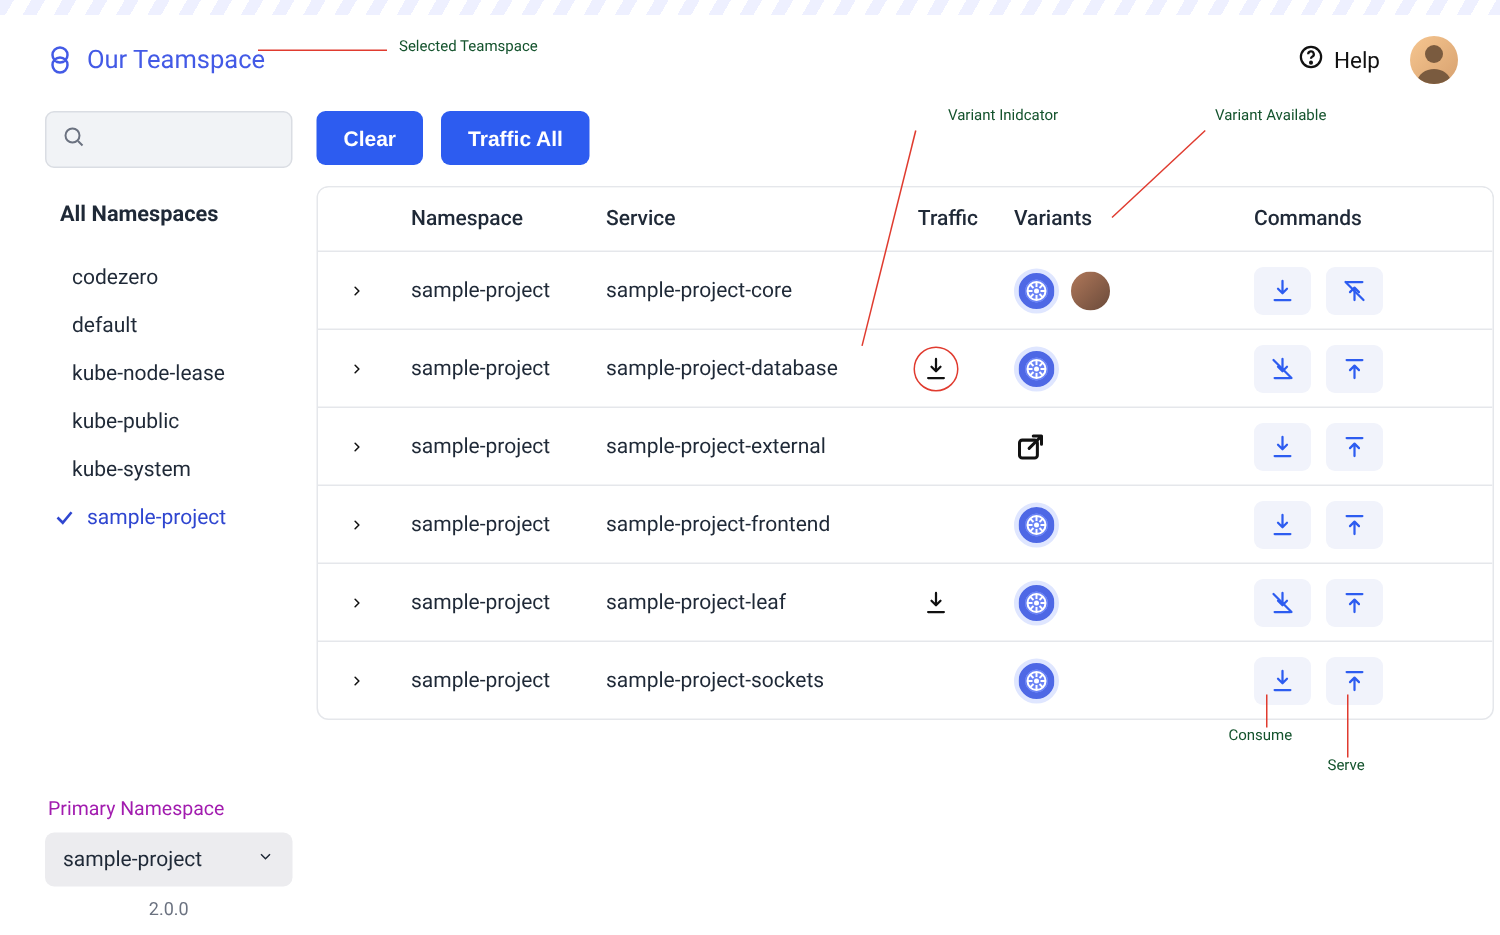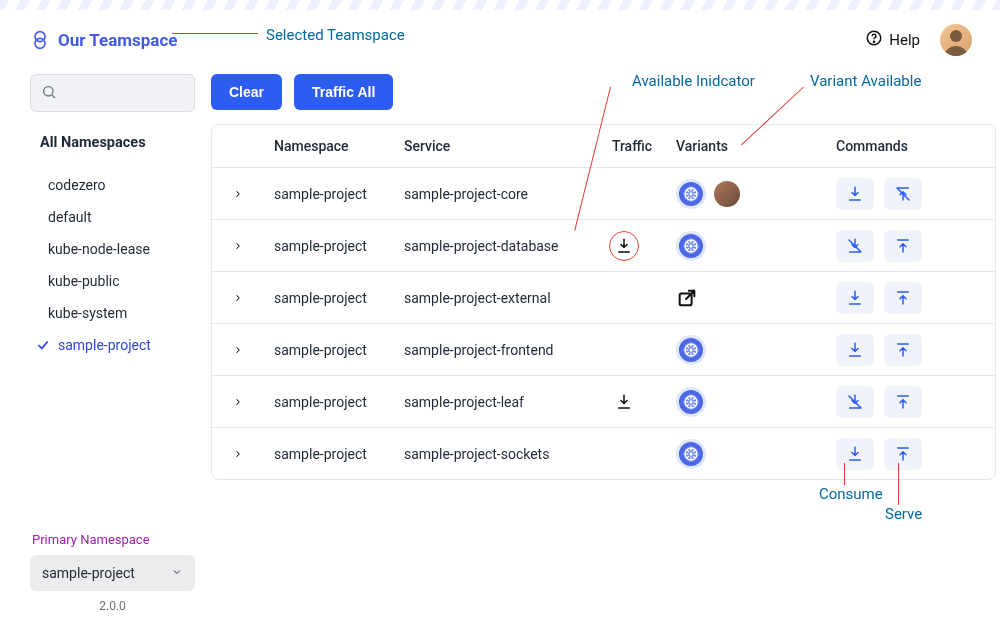--- a/index.html
+++ b/index.html
@@ -19,21 +19,21 @@
   }
 
   
   .header {
     display: flex;
     align-items: center;
     padding: 14px 28px 18px 30px;
     position: relative;
   }
   .logo { width: 20px; height: 20px; margin-right: 8px; color: #435ae6; }
-  .teamspace-name { font-size: 17px; font-weight: 700; color: #435ae6; }
+  .teamspace-name { font-size: 17px; font-weight: 400; color: #435ae6; }
   .header-spacer { flex: 1; }
   .help { display: flex; align-items: center; gap: 6px; font-size: 15px; color: #111; cursor: pointer; margin-right: 20px;}
   .help svg { width: 18px; height: 18px; }
   .avatar { width: 32px; height: 32px; border-radius: 50%; background: linear-gradient(135deg,#f6c690,#d7a16f); display: flex; align-items: center; justify-content: center; overflow: hidden; }
 
   
   .layout { display: flex; height: calc(623px - 10px - 56px); padding: 0 4px 0 30px; }
   .sidebar { width: 165px; display: flex; flex-direction: column; }
   .search-box {
     height: 38px;
@@ -124,21 +124,21 @@
     width: 38px; height: 32px;
     background: #f1f3fb;
     border-radius: 6px;
     display: flex; align-items: center; justify-content: center;
     color: #2d5cf0;
     cursor: pointer;
   }
   .cmd-btn svg { width: 18px; height: 18px; }
 
   
-  .anno { position: absolute; color: #0369a1; font-size: 15px; pointer-events: none; white-space: nowrap; }
+  .anno { position: absolute; color: #14532d; font-size: 10px; pointer-events: none; white-space: nowrap; }
   .anno-line { position: absolute; background: #e03b2f; pointer-events: none; }
 </style>
 </head>
 <body>
 
 <div class="stripes"></div>
 
 <div class="header">
   <span class="logo">
     <svg viewBox="0 0 24 24" fill="none" stroke="currentColor" stroke-width="2">
@@ -215,21 +215,21 @@
               <polyline points="6 9 12 15 18 9"></polyline>
             </svg>
         </span>
       </div>
       <div class="version">2.0.0</div>
     </div>
   </div>
 
   <div class="content">
 
-    <div class="anno" style="left:437px; top:-2px;">Available Inidcator</div>
+    <div class="anno" style="left:437px; top:-2px;">Variant Inidcator</div>
     <div class="anno-line" style="left:415px; top:13px; width:1px; height:148px; transform-origin:top; transform:rotate(14deg);"></div>
 
     <div class="anno" style="left:615px; top:-2px;">Variant Available</div>
     <div class="anno-line" style="left:608px; top:13px; width:1px; height:85px; transform-origin:top; transform:rotate(47deg);"></div>
 
     <div class="toolbar">
       <button class="btn">Clear</button>
       <button class="btn">Traffic All</button>
     </div>
 

